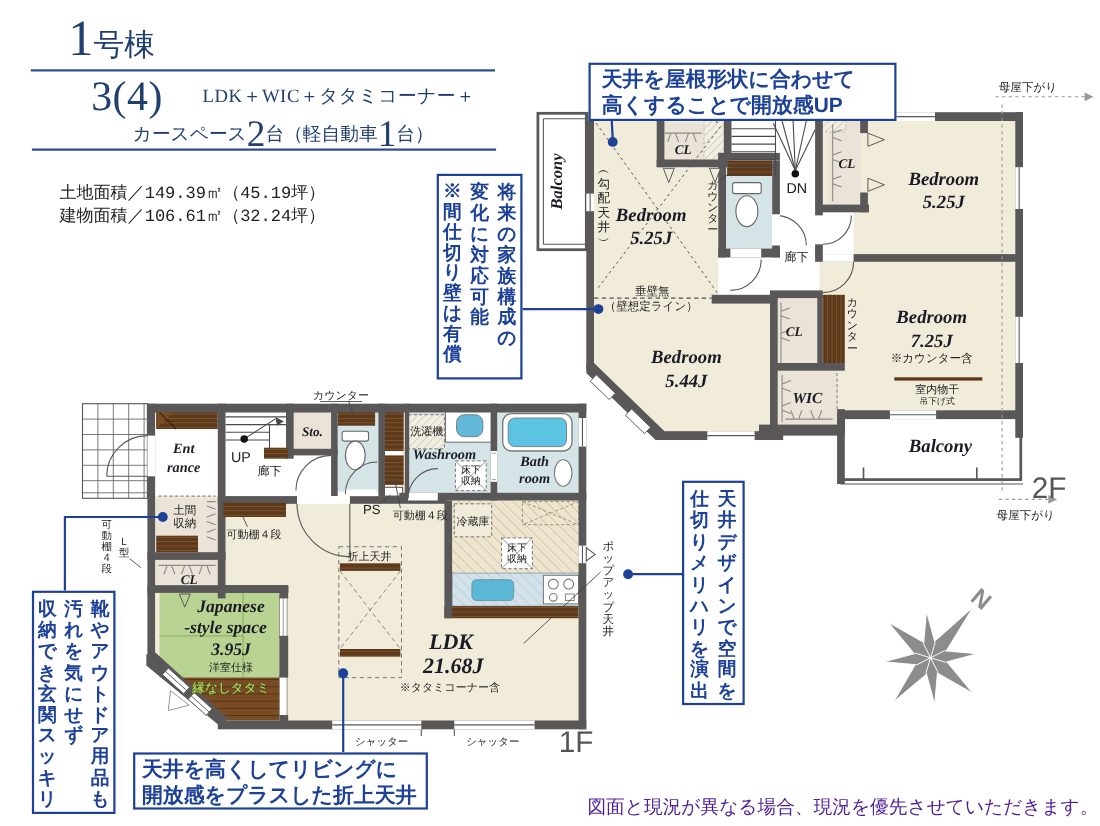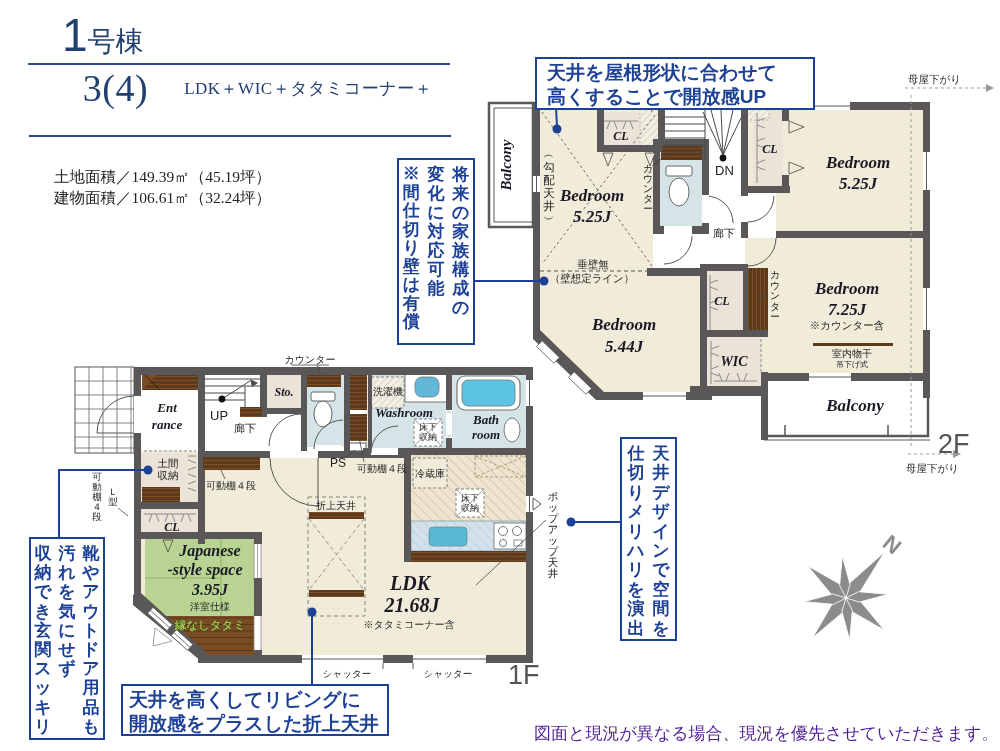--- a/index.html
+++ b/index.html
@@ -11,32 +11,33 @@
   .vcallout{display:flex;flex-direction:row-reverse;justify-content:center;}
   .vcol{width:25px;text-align:center;}
   .vcol span{display:block;}
   svg text{font-family:"Liberation Sans",sans-serif;}
   .rm{font-family:"Liberation Serif",serif;font-style:italic;font-weight:bold;fill:#1a1a24;}
 </style>
 </head>
 <body>
 <div id="page">
 
-<div class="abs" style="left:62px;top:8px;width:400px;color:#21406f;font-family:Liberation Sans, sans-serif;">
+<div class="abs" style="left:62px;top:8px;width:400px;color:#21406f;font-family:Liberation Serif, serif;">
 
   <div style="font-size:28px;"><span style="font-size:46px;">1</span>号棟</div>
 </div>
 
 <div class="abs" style="left:28px;top:63px;width:422px;height:2px;background:#2a4a8c;"></div>
 
 <div class="abs" style="left:60px;top:66px;width:395px;height:38px;color:#21406f;font-family:'Liberation Serif',serif;text-align:center;font-size:17px;letter-spacing:0.5px;"><span style="font-size:38px;text-align:right;">3(4)</span><span style="position:relative;top:-7px;margin-left:36px;">LDK＋WIC＋タタミコーナー＋</span></div>
+<div class="abs" style="left:60px;top:104px;width:395px;color:#21406f;font-family:'Liberation Serif',serif;text-align:center;font-size:17px;"><span style="position:relative;top:-6px;">カースペース</span><span style="font-size:34px;">2</span><span style="position:relative;top:-6px;">台（軽自動車</span><span style="font-size:34px;">1</span><span style="position:relative;top:-6px;">台）</span></div>
 
 <div class="abs" style="left:29px;top:135px;width:422px;height:2px;background:#2a4a8c;"></div>
 
-<div class="abs" style="left:54px;top:166px;width:330px;color:#222;font-family:Liberation Serif, serif;font-size:15.5px;line-height:21px;">
+<div class="abs" style="left:54px;top:166px;width:330px;color:#222;font-family:Liberation Mono, monospace;font-size:15.5px;line-height:21px;">
   土地面積／149.39㎡（45.19坪）<br>建物面積／106.61㎡（32.24坪）
 </div>
 
 <svg id="plan" class="abs" style="left:0;top:0;" width="1000" height="751" viewBox="0 0 1000 751">
 <defs>
   <pattern id="khatch" width="7" height="7" patternUnits="userSpaceOnUse" patternTransform="rotate(-45)">
     <rect width="7" height="7" fill="#ede5cf"></rect>
           <line x1="0" y1="0" x2="0" y2="7" stroke="#cdb88e" stroke-width="1.2"></line>
   </pattern>
   <pattern id="chatch" width="7" height="7" patternUnits="userSpaceOnUse" patternTransform="rotate(-45)">

